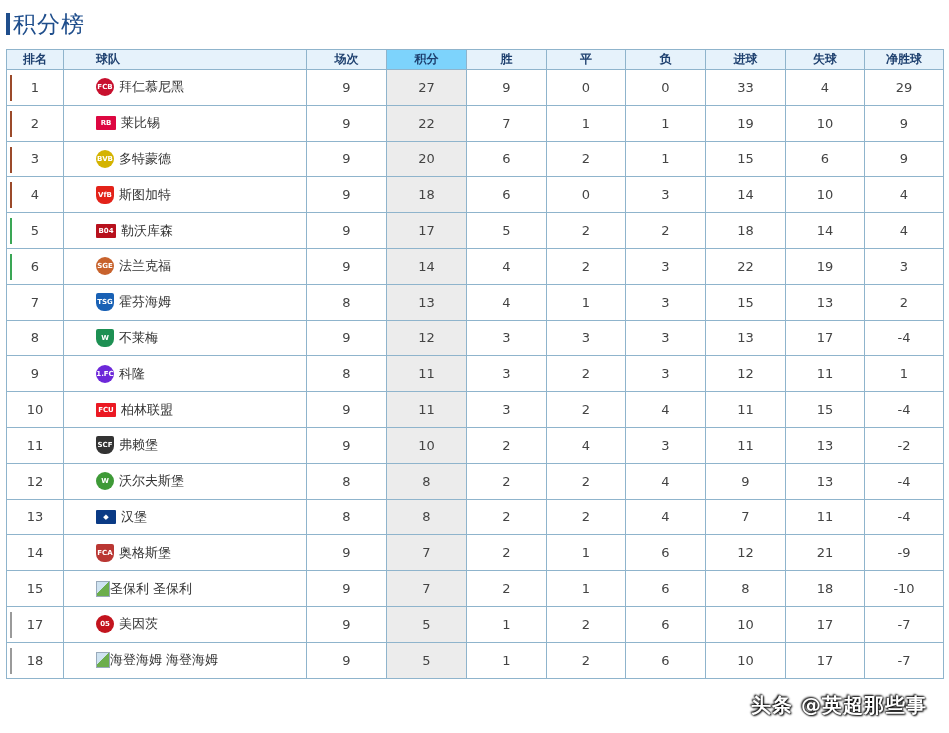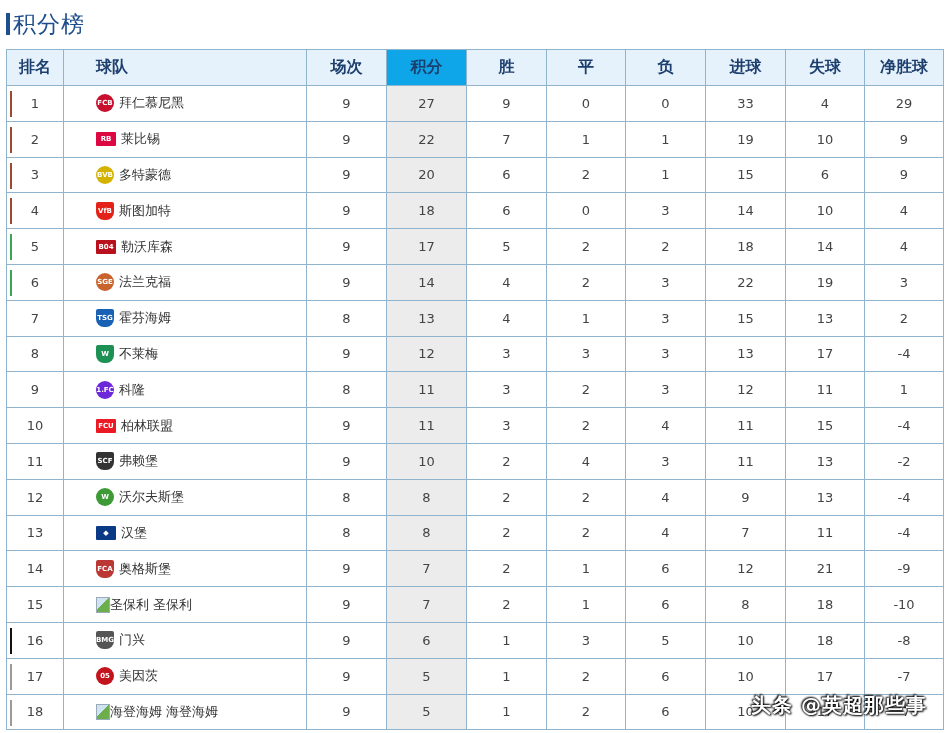--- a/index.html
+++ b/index.html
@@ -13,25 +13,25 @@
 
     .season { position: absolute; right: 6px; top: 12px; display: flex; align-items: center; }
     .season-label { font-size: 14px; color: #333; margin-right: 8px; }
     .season-select { display: flex; align-items: stretch; height: 24px; border: 1px solid #cfcfcf; background: #fff; }
     .season-value { font-size: 13px; color: #333; padding: 3px 6px 0 7px; width: 90px; }
     .season-btn { width: 20px; background: #d9d9d9; display: flex; align-items: center; justify-content: center; }
     .season-btn .tri { width: 0; height: 0; border-left: 4px solid transparent; border-right: 4px solid transparent; border-top: 5px solid #8a8a8a; }
 
     table.standings { position: absolute; left: 6px; top: 49px; width: 937px; border-collapse: collapse; table-layout: fixed; }
     table.standings th, table.standings td { border: 1px solid #8fb4cc; text-align: center; font-weight: normal; }
-    table.standings th { height: 36px; background: #e6f2fb; color: #1d3f6e; font-size: 16px; font-weight: bold; }
+    table.standings th { height: 20px; background: #e6f2fb; color: #1d3f6e; font-size: 12px; font-weight: bold; }
     table.standings th.team-h { text-align: left; padding-left: 32px; }
     table.standings td { height: 35.8px; font-size: 13px; color: #444; background: #fff; }
     table.standings th.pts-h, table.standings td.pts { background: #ececec; }
-    table.standings th.pts-h { background: #0ea5e9; }
+    table.standings th.pts-h { background: #7dd3fc; }
 
     td.rank { position: relative; }
     td.rank .marker { position: absolute; left: 3px; top: 5px; width: 2px; height: 26px; }
 
     td.team { text-align: left; padding-left: 32px; }
     .team-inner { display: flex; align-items: center; height: 20px; }
     .logo { width: 18px; height: 18px; margin-right: 5px; border-radius: 50%; display: inline-flex; align-items: center; justify-content: center; font-size: 7px; color: #fff; font-weight: bold; flex-shrink: 0; }
     .logo.shield { border-radius: 2px 2px 8px 8px; }
     .logo.rect { border-radius: 1px; width: 20px; height: 14px; }
     .logo.broken { width: 14px; height: 16px; border-radius: 0; background: linear-gradient(135deg, #cfe3f1 0%, #cfe3f1 45%, #6cae4c 46%, #6cae4c 100%); border: 1px solid #9ab; margin-right: 0; }
@@ -328,37 +328,20 @@
         <td>9</td>
         <td class="pts">7</td>
         <td>2</td>
         <td>1</td>
         <td>6</td>
         <td>8</td>
         <td>18</td>
         <td>-10</td>
       </tr>
       <tr>
-        <td class="rank"><span class="marker" style="background: rgb(17, 17, 17);"></span><span>16</span></td>
-        <td class="team">
-          <div class="team-inner">
-            <span class="logo shield" style="background: rgb(85, 85, 85);">BMG</span>
-            <span class="team-name">门兴</span>
-          </div>
-        </td>
-        <td>9</td>
-        <td class="pts">6</td>
-        <td>1</td>
-        <td>3</td>
-        <td>5</td>
-        <td>10</td>
-        <td>18</td>
-        <td>-8</td>
-      </tr>
-      <tr>
         <td class="rank"><span class="marker" style="background: rgb(154, 154, 154);"></span><span>17</span></td>
         <td class="team">
           <div class="team-inner">
             <span class="logo circle" style="background: rgb(195, 20, 30);">05</span>
             <span class="team-name">美因茨</span>
           </div>
         </td>
         <td>9</td>
         <td class="pts">5</td>
         <td>1</td>

